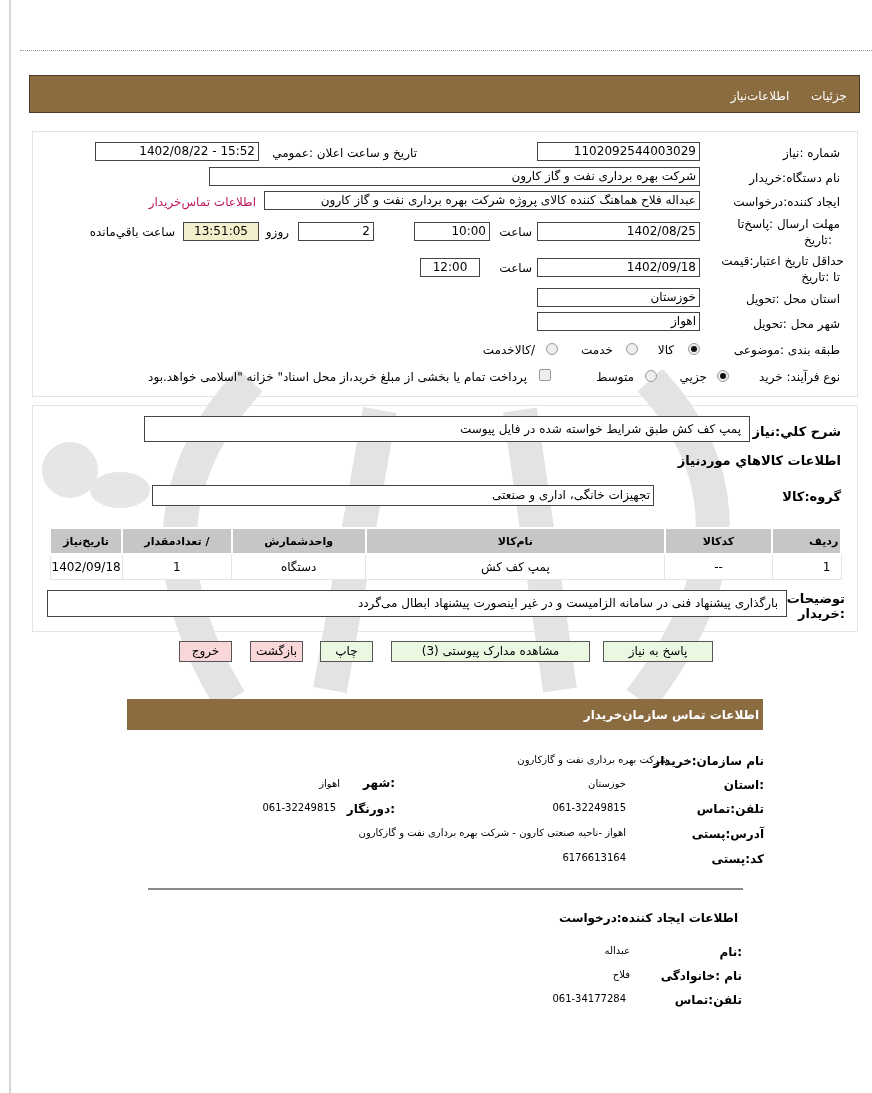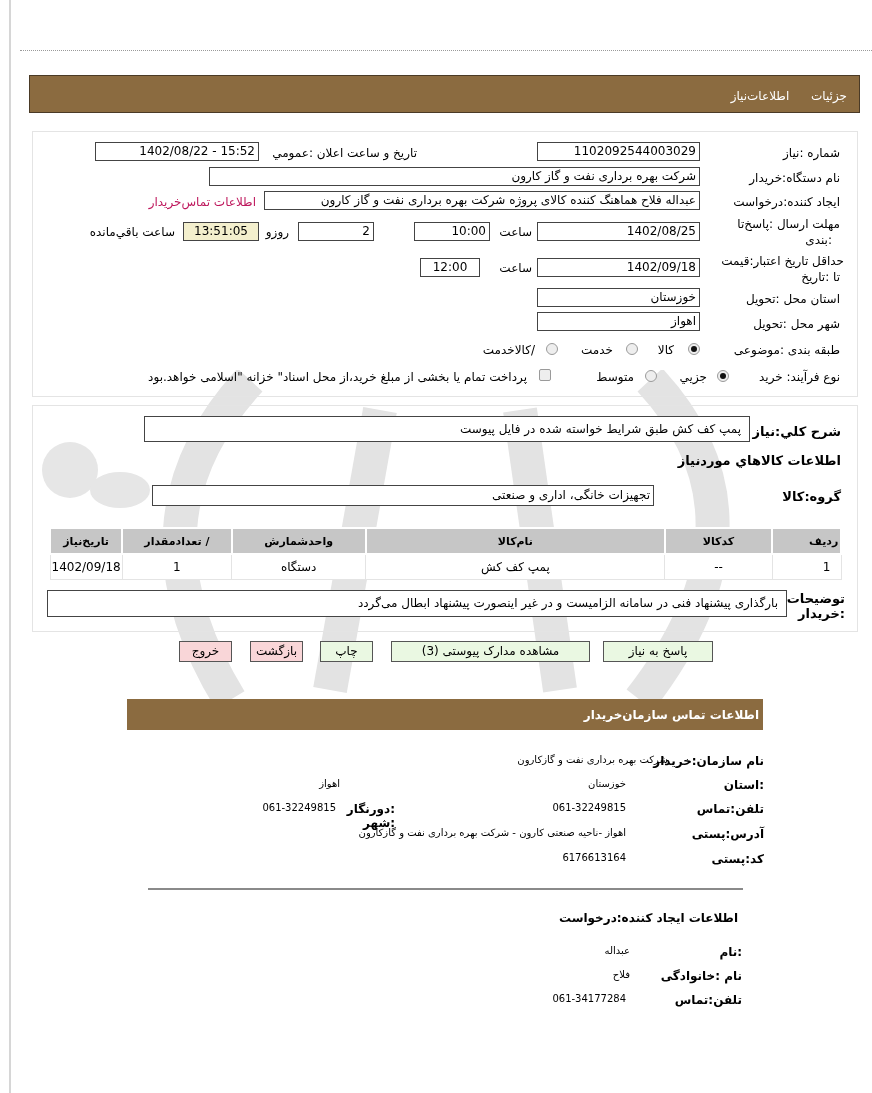--- a/index.html
+++ b/index.html
@@ -86,21 +86,21 @@
 <div class="box ltr" style="left:95px; top:142px; width:164px;">1402/08/22 - 15:52</div>
 
 <span class="abs lbl" style="right:32px; top:171px;">نام دستگاه:خریدار</span>
 <div class="box rtl" style="left:209px; top:167px; width:491px;">شرکت بهره برداری نفت و گاز کارون</div>
 
 <span class="abs lbl" style="right:32px; top:195px;">ایجاد کننده:درخواست</span>
 <div class="box rtl" style="left:264px; top:191px; width:436px;">عبداله فلاح هماهنگ کننده کالای پروژه شرکت بهره برداری نفت و گاز کارون</div>
 <span class="abs link" style="right:616px; top:195px;">اطلاعات تماس‌خریدار</span>
 
 <span class="abs lbl" style="right:32px; top:217px;">مهلت ارسال :پاسخ‌تا</span>
-<span class="abs lbl" style="right:40px; top:233px;">:بندی</span>
+<span class="abs lbl" style="right:40px; top:233px;">:تاریخ</span>
 <div class="box ltr" style="left:537px; top:222px; width:163px;padding-left:20px;">1402/08/25</div>
 <span class="abs lbl" style="right:340px; top:225px;">ساعت</span>
 <div class="box ltr" style="left:414px; top:222px; width:76px;">10:00</div>
 <div class="box ltr" style="left:298px; top:222px; width:76px;">2</div>
 <span class="abs lbl" style="right:583px; top:225px;">روزو</span>
 <div class="box timer" style="left:183px; top:222px; width:76px;">13:51:05</div>
 <span class="abs lbl" style="right:697px; top:225px;">ساعت باقي‌مانده</span>
 
 <span class="abs lbl" style="right:28px; top:254px;">حداقل تاریخ اعتبار:قیمت</span>
 <span class="abs lbl" style="right:32px; top:270px;">تا :تاریخ</span>
@@ -175,21 +175,21 @@
 
 <div class="contact-bar">
   <span>اطلاعات تماس سازمان‌خریدار</span>
 </div>
 
 <span class="abs lbl smb" style="right:108px; top:754px;">نام سازمان:خریدار</span>
 <span class="abs lbl sm" style="right:204px; top:754px;">شرکت بهره برداری نفت و گازکارون</span>
 
 <span class="abs lbl smb" style="right:108px; top:778px;">:استان</span>
 <span class="abs lbl sm" style="right:246px; top:778px;">خوزستان</span>
-<span class="abs lbl smb" style="right:477px; top:816px;">:شهر</span>
+<span class="abs lbl smb" style="right:477px; top:776px;">:شهر</span>
 <span class="abs lbl sm" style="right:532px; top:778px;">اهواز</span>
 
 <span class="abs lbl smb" style="right:108px; top:802px;">تلفن:تماس</span>
 <span class="abs sm" style="right:246px; top:802px;">061-32249815</span>
 <span class="abs lbl smb" style="right:477px; top:802px;">:دورنگار</span>
 <span class="abs sm" style="right:536px; top:802px;">061-32249815</span>
 
 <span class="abs lbl smb" style="right:108px; top:827px;">آدرس:پستی</span>
 <span class="abs lbl sm" style="right:246px; top:827px;">اهواز -ناحیه صنعتی کارون - شرکت بهره برداری نفت و گازکارون</span>
 

